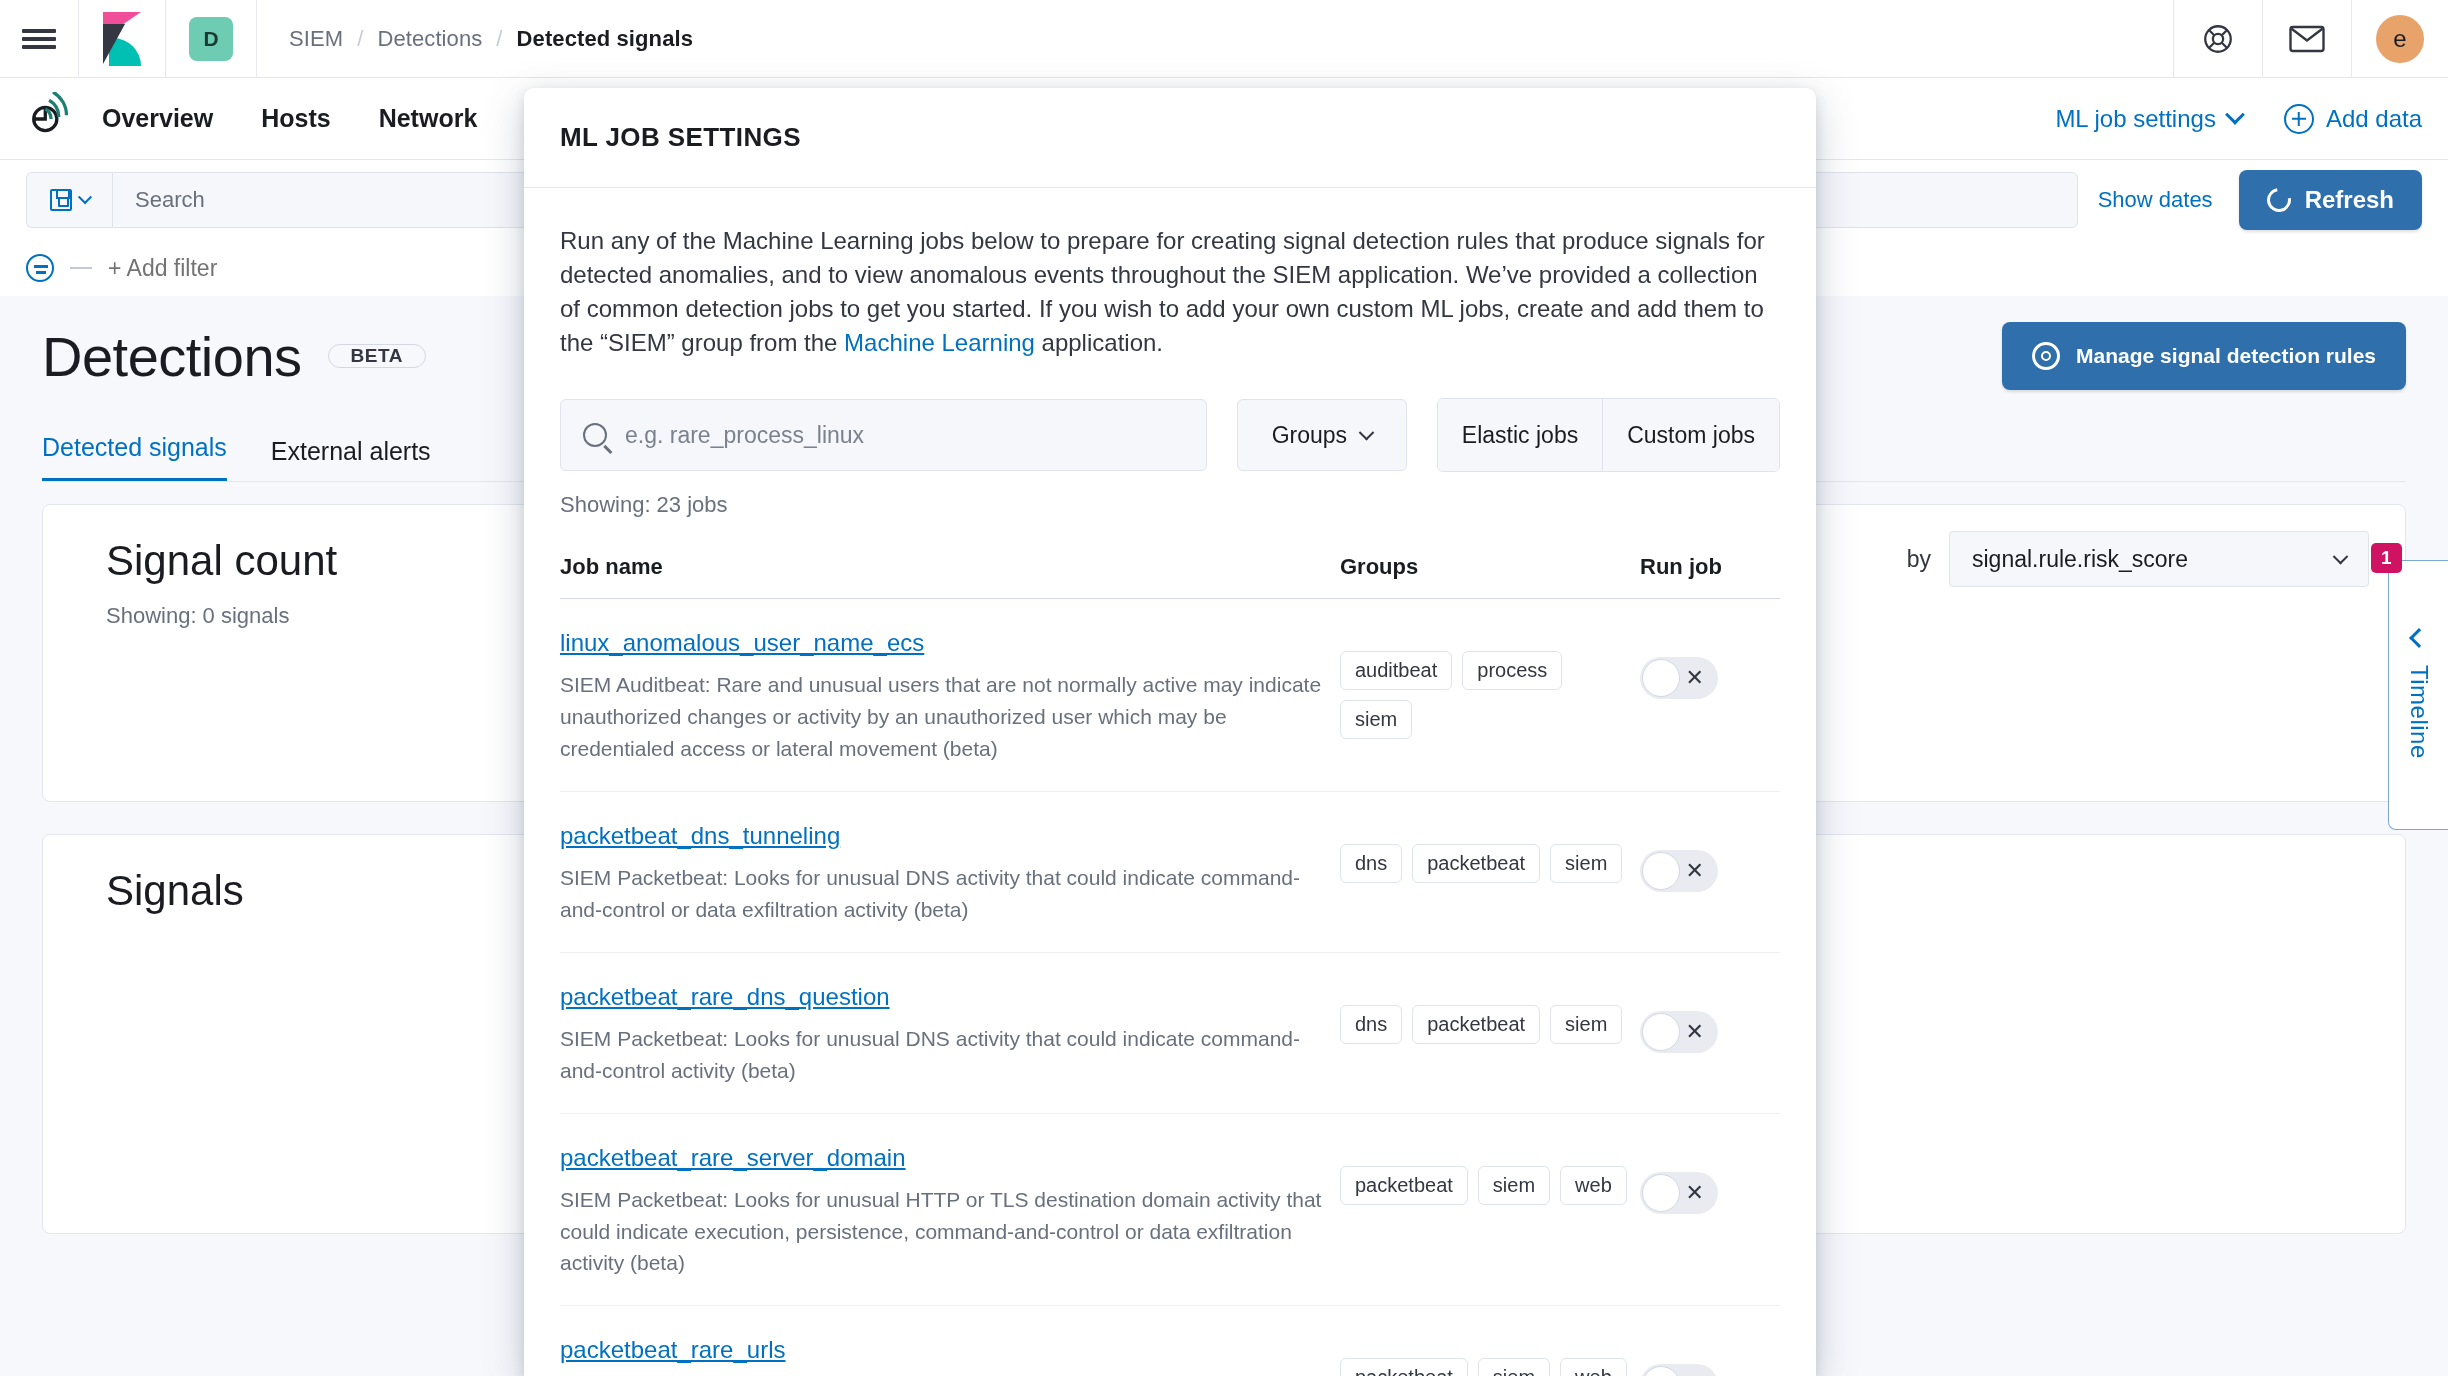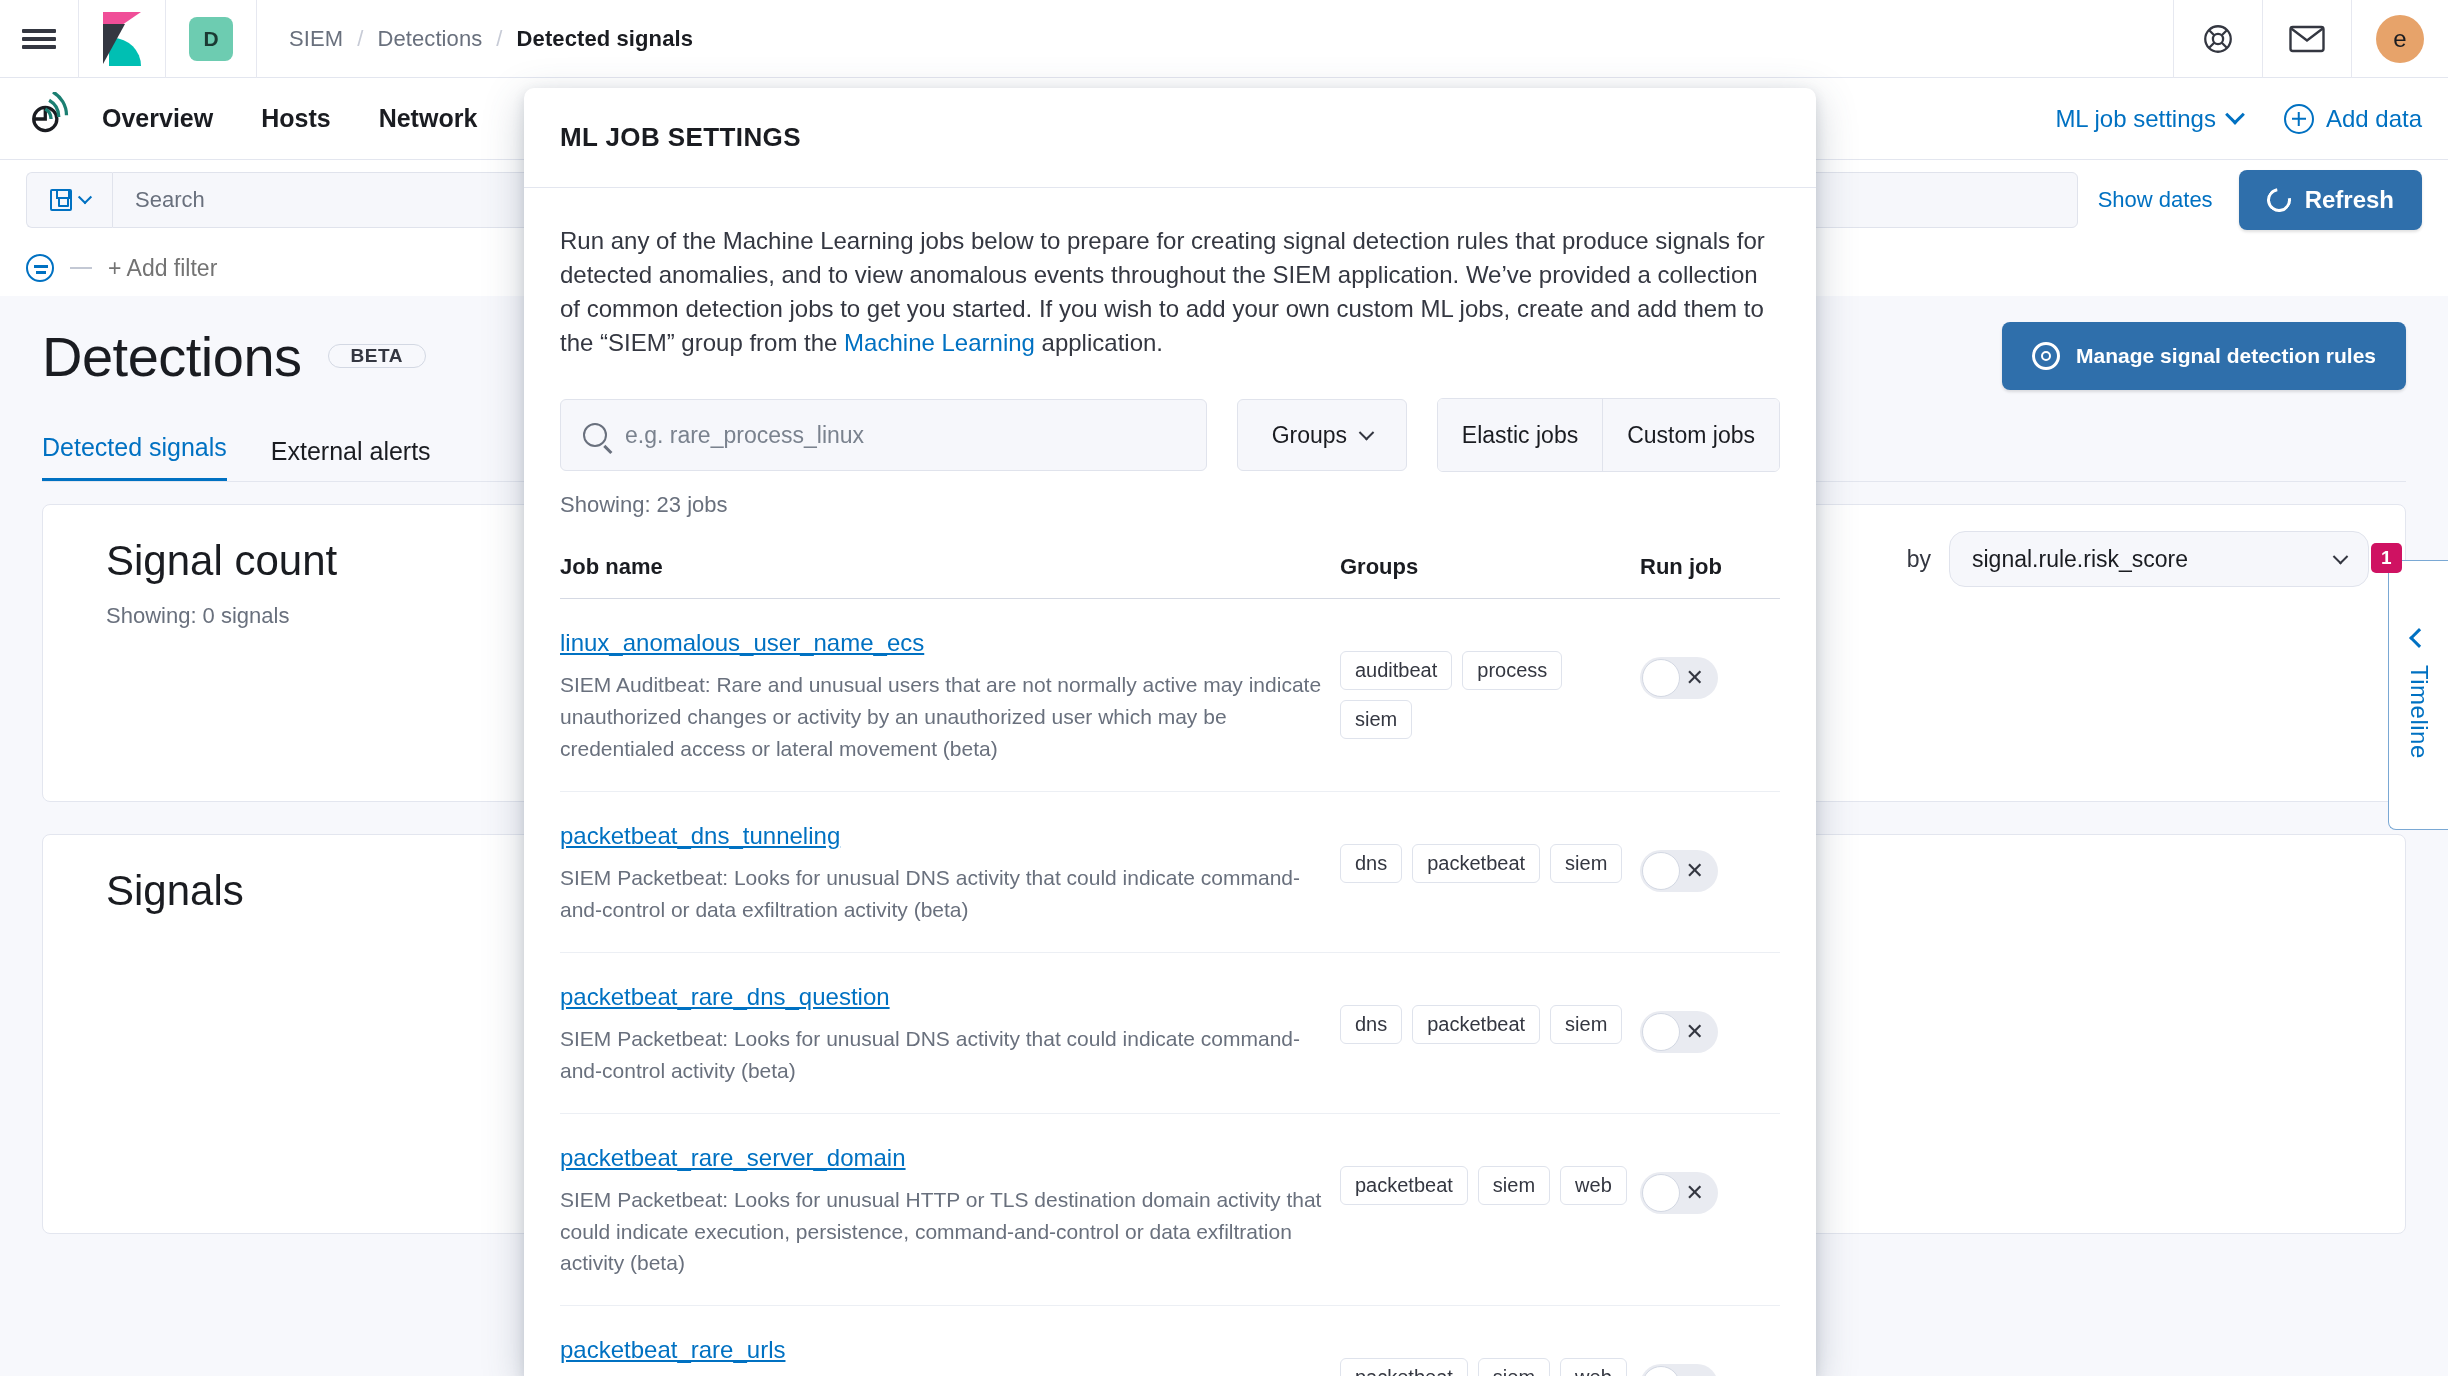--- a/index.html
+++ b/index.html
@@ -128,21 +128,21 @@
 
   
   .panel { position:absolute; background:#fff; border:1px solid #e3e6ef; border-radius:8px;padding-left:27px; }
   .panel-signalcount { left:42px; top:504px; right:42px; height: 298px; }
   .panel-signals { left:42px; top:834px; right:42px; height: 400px; }
   .panel-title { font-size:42px; color:#1a1c21; padding: 32px 36px 0; }
   .panel-sub { font-size:22px; color:#69707d; padding: 18px 36px 0; }
   .sortby-wrap { position:absolute; right:36px; top:26px; display:flex; align-items:center; gap:18px; }
   .sortby-label { font-size:23px; color:#343741; }
   .sortby-select { width: 420px; height: 56px; background:#f6f7fb; border:1px solid #e0e3ec;
-    border-radius:16px; display:flex; align-items:center; justify-content:space-between;
+    border-radius:4px; display:flex; align-items:center; justify-content:space-between;
     padding: 0 22px; font-size:23px; color:#1a1c21; }
 
   
   .timeline-tab {
     position:absolute; right:0; top:560px; width: 60px; height: 270px;
     border:1px solid #7aa8d4; border-right:none; border-radius: 8px 0 0 8px;
     background:#fff; display:flex; flex-direction:column; align-items:center;
     justify-content:center; gap: 20px;
   }
   .timeline-text { writing-mode: vertical-rl; font-size: 24px; color:#0071c2; letter-spacing:.5px;}

